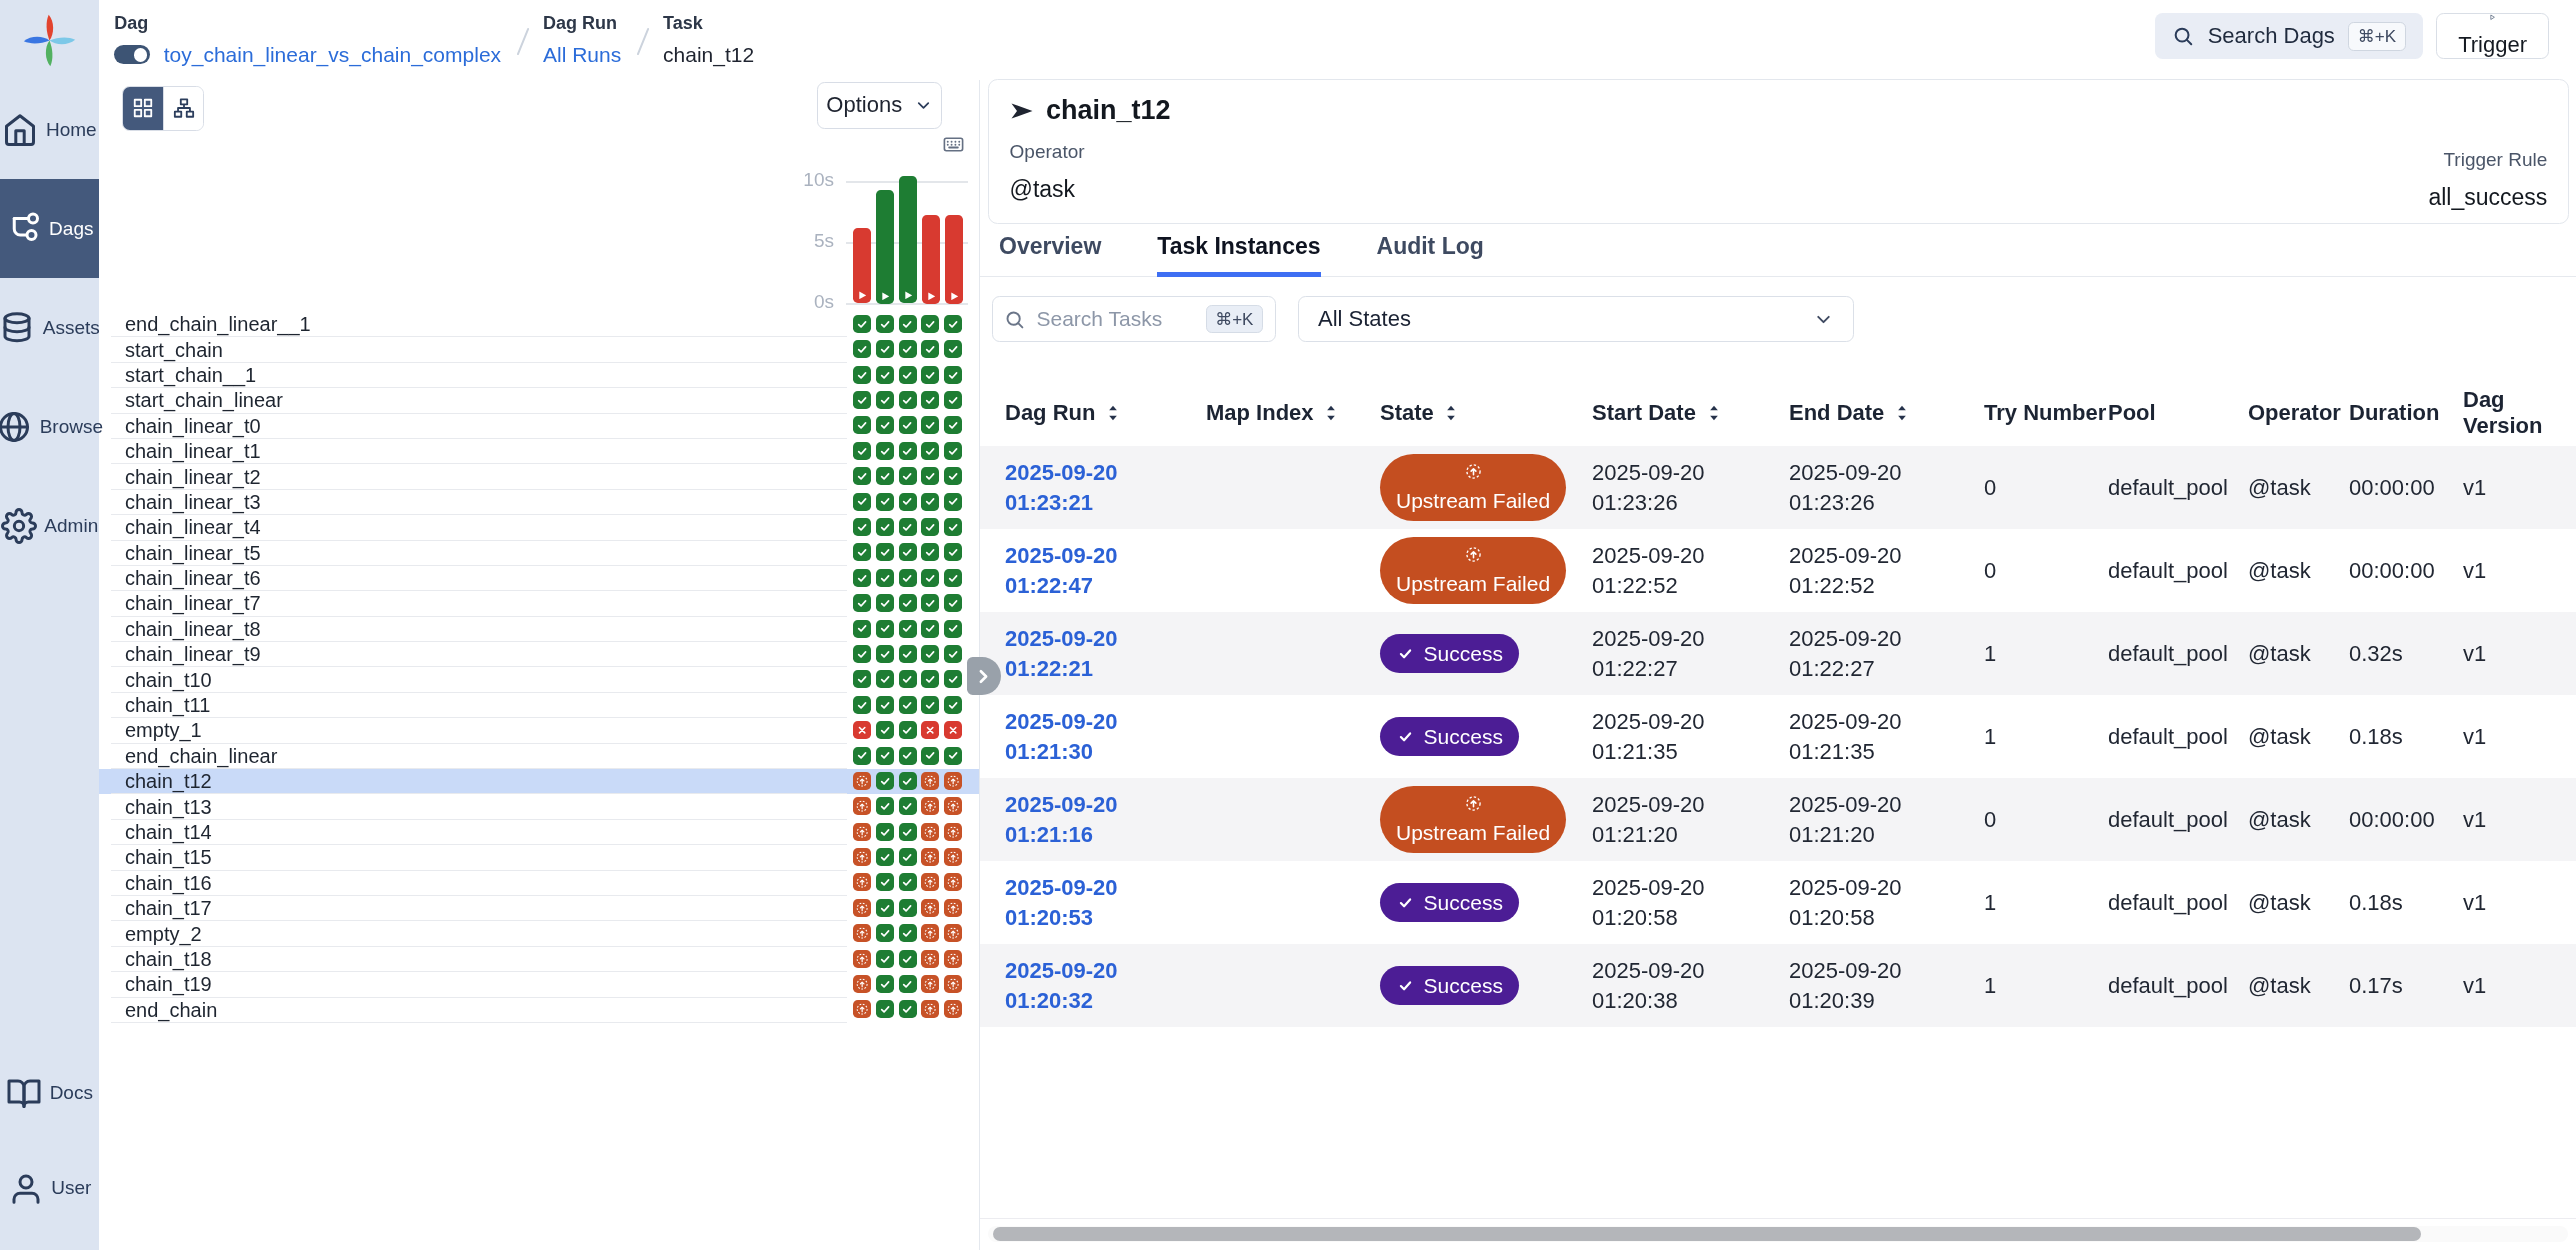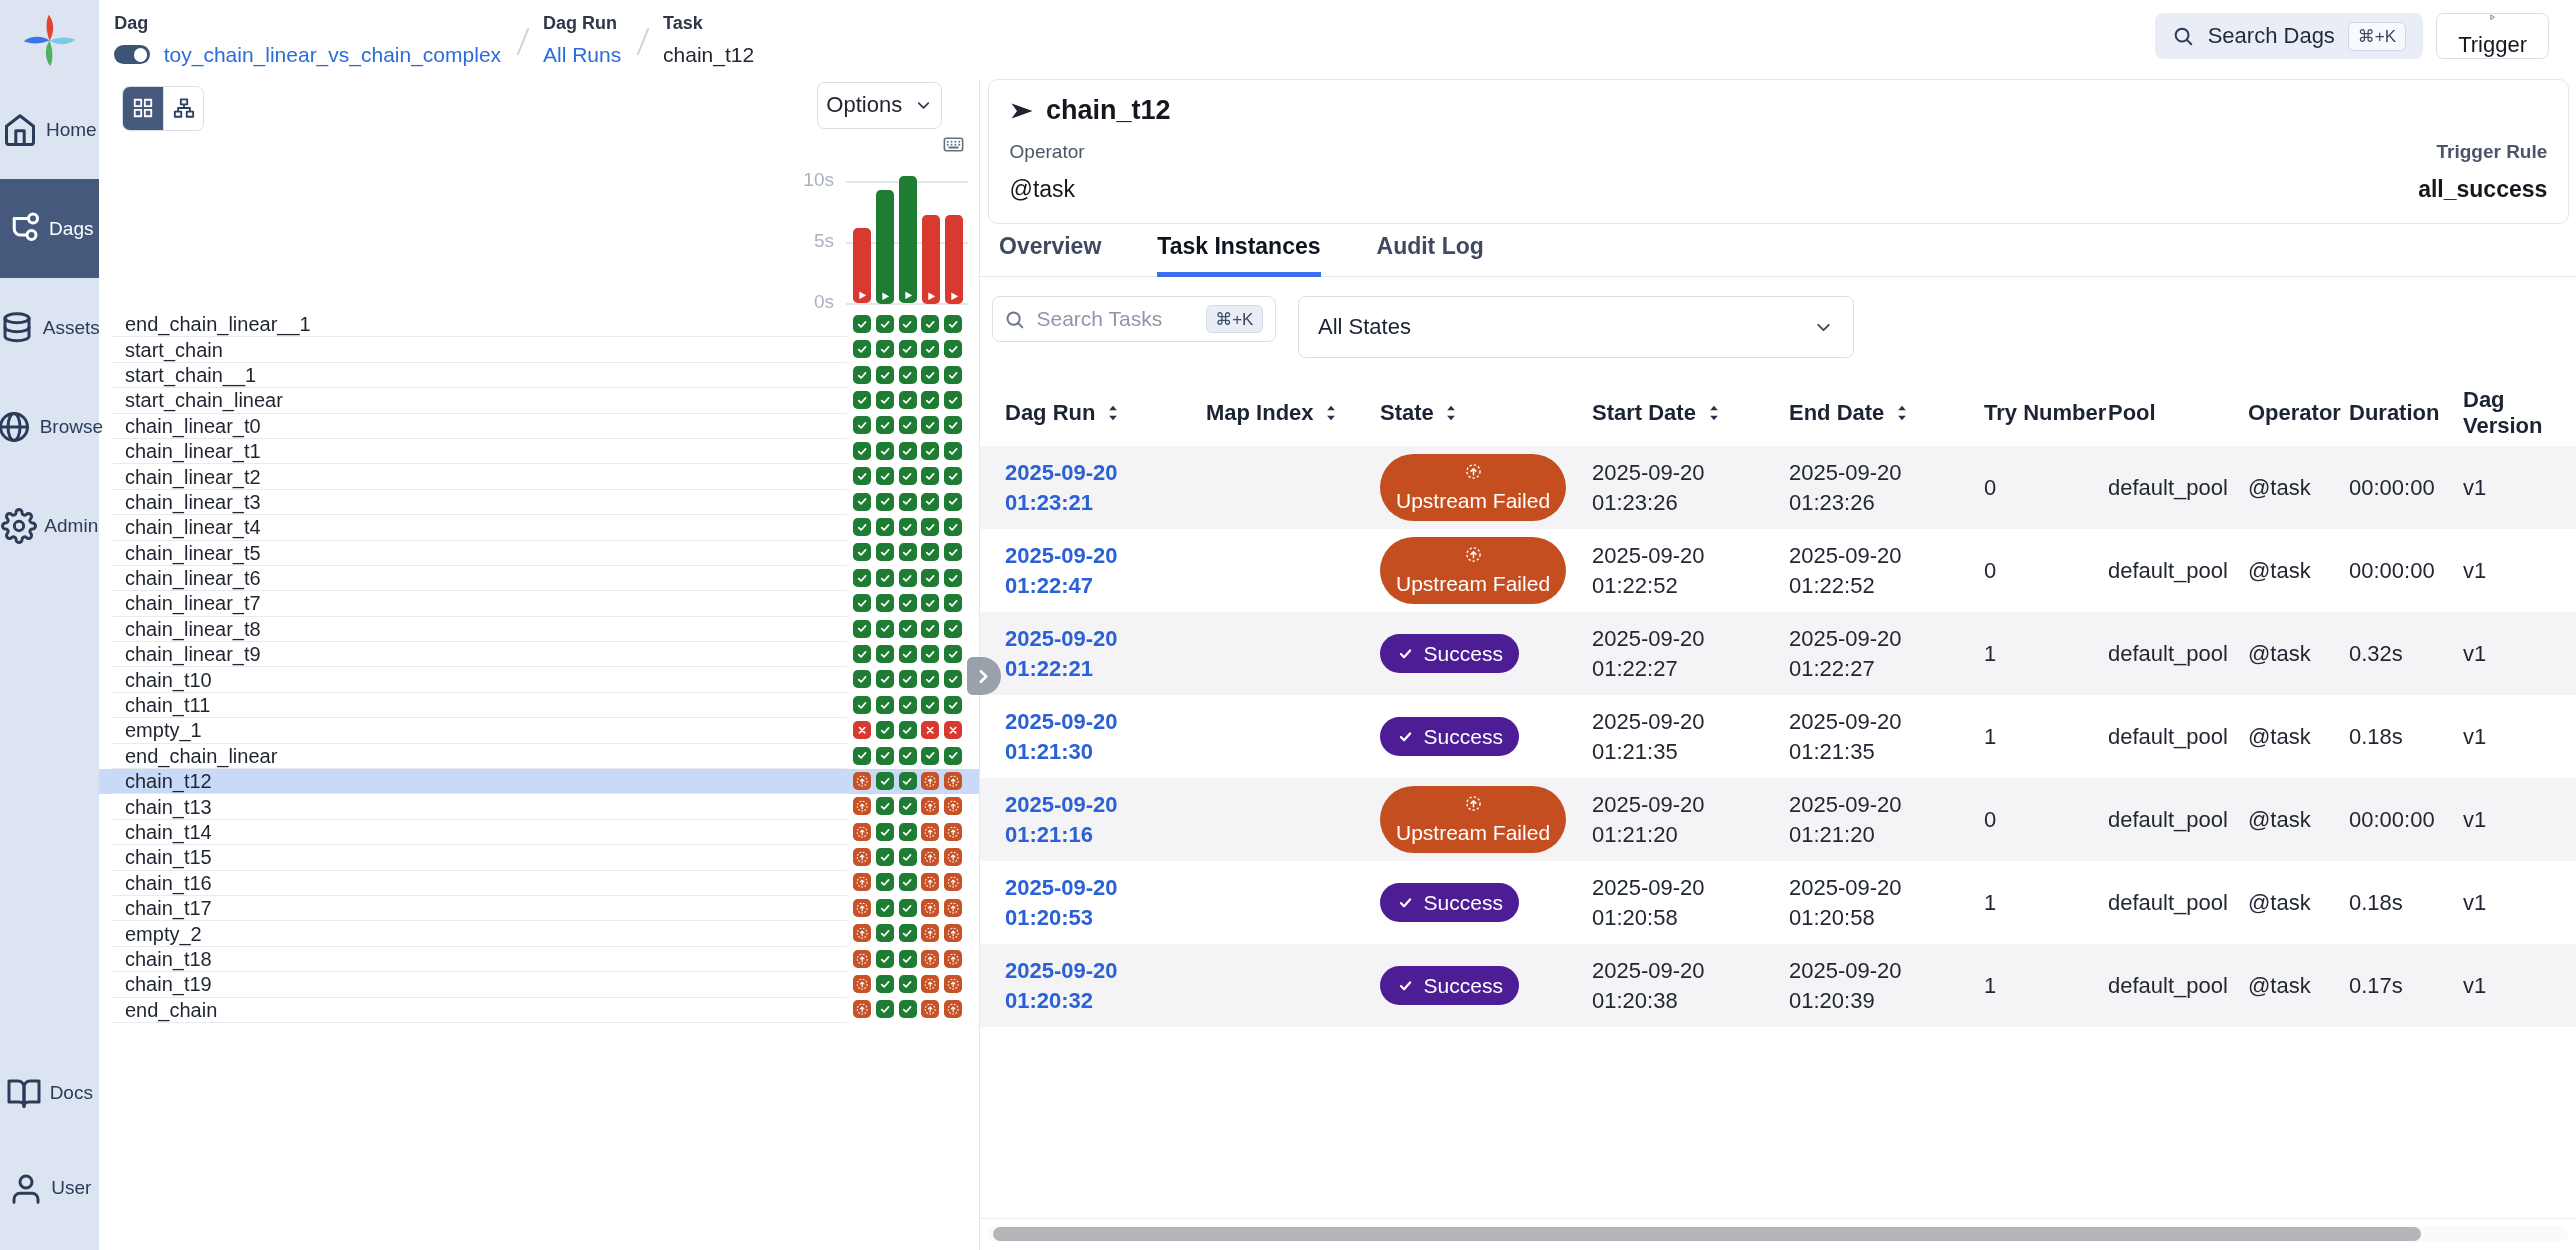--- a/index.html
+++ b/index.html
@@ -68,35 +68,35 @@
   .sq svg{width:14.3px;height:14.3px;}
   .sq.success{background:#1e7d33;}
   .sq.failed{background:#d83a30;}
   .sq.upstream_failed{background:#c75227;}
 
   
   .detail-card{position:absolute;top:-1px;left:7.6px;right:6.7px;height:145px;border:1px solid #e3e7ed;border-radius:9.5px;box-sizing:border-box;padding:15.3px 21px;background:#fff;}
   .card-title{display:flex;align-items:center;gap:12.4px;font-size:27px;font-weight:700;color:#13181f;}
   .card-title svg{width:24px;height:24px;fill:#1f2430;}
   .meta-left{position:absolute;left:21px;top:61px;}
-  .meta-right{position:absolute;right:21px;top:61px;text-align:right;font-weight:bold;}
+  .meta-right{position:absolute;right:21px;top:69px;text-align:right;}
   .meta-label{font-size:19px;color:#4a5568;}
   .meta-value{font-size:23px;color:#13181f;margin-top:13.4px;}
 
   .tabs{position:absolute;top:153px;left:19px;display:flex;gap:56px;z-index:2;}
   .tab{font-size:23px;font-weight:600;color:#3e4a61;padding-bottom:12.4px;cursor:pointer;border-bottom:5.7px solid transparent;}
   .tab.active{color:#0e1320;font-weight:700;border-bottom-color:#3e6ff3;}
   .tabs-underline{position:absolute;top:196px;left:0;right:0;height:1px;background:#e6e9ee;}
 
   .search-tasks{position:absolute;top:216px;left:11.5px;width:284px;height:46px;border:1px solid #dbe0e8;border-radius:7.6px;display:flex;align-items:center;padding:0 11.5px;gap:9.5px;box-sizing:border-box;background:#fff;}
   .search-tasks svg{width:21px;height:21px;stroke:#6b7689;fill:none;stroke-width:2.2;stroke-linecap:round;flex-shrink:0;}
   .search-tasks input{border:none;outline:none;font-size:21px;color:#1f2430;width:100%;min-width:0;font-family:"Liberation Sans",sans-serif;background:transparent;}
   .search-tasks input::placeholder{color:#8d97a8;}
   .search-tasks .kbd-badge{margin-left:auto;flex-shrink:0;background:#e9eef6;border-color:#d5dce6;}
-  .state-select{position:absolute;top:216px;left:318px;width:556px;height:62px;border:1px solid #dbe0e8;border-radius:7.6px;display:flex;align-items:center;padding:0 19px;font-size:22px;color:#1a2233;box-sizing:border-box;background:#fff;cursor:pointer;}
+  .state-select{position:absolute;top:216px;left:318px;width:556px;height:46px;border:1px solid #dbe0e8;border-radius:7.6px;display:flex;align-items:center;padding:0 19px;font-size:22px;color:#1a2233;box-sizing:border-box;background:#fff;cursor:pointer;}
   .state-select svg{margin-left:auto;width:21px;height:21px;stroke:#3f4a61;fill:none;stroke-width:2.2;stroke-linecap:round;stroke-linejoin:round;}
 
   
   .ti-header,.ti-row{display:grid;grid-template-columns:201px 174px 212px 197px 195px 124px 140px 101px 114px 1fr;padding-left:25px;align-items:center;}
   .ti-header{position:absolute;top:307px;left:0;right:0;height:44px;font-size:22px;font-weight:600;color:#1c2433;}
   .th-cell{display:flex;align-items:center;gap:8.6px;cursor:default;}
   .th-cell.sortable{cursor:pointer;}
   .th-cell svg{width:18px;height:20px;fill:#26324b;}
   .ti-rows{position:absolute;top:366px;left:0;right:0;}
   .ti-row{height:83px;font-size:22px;color:#212733;}

